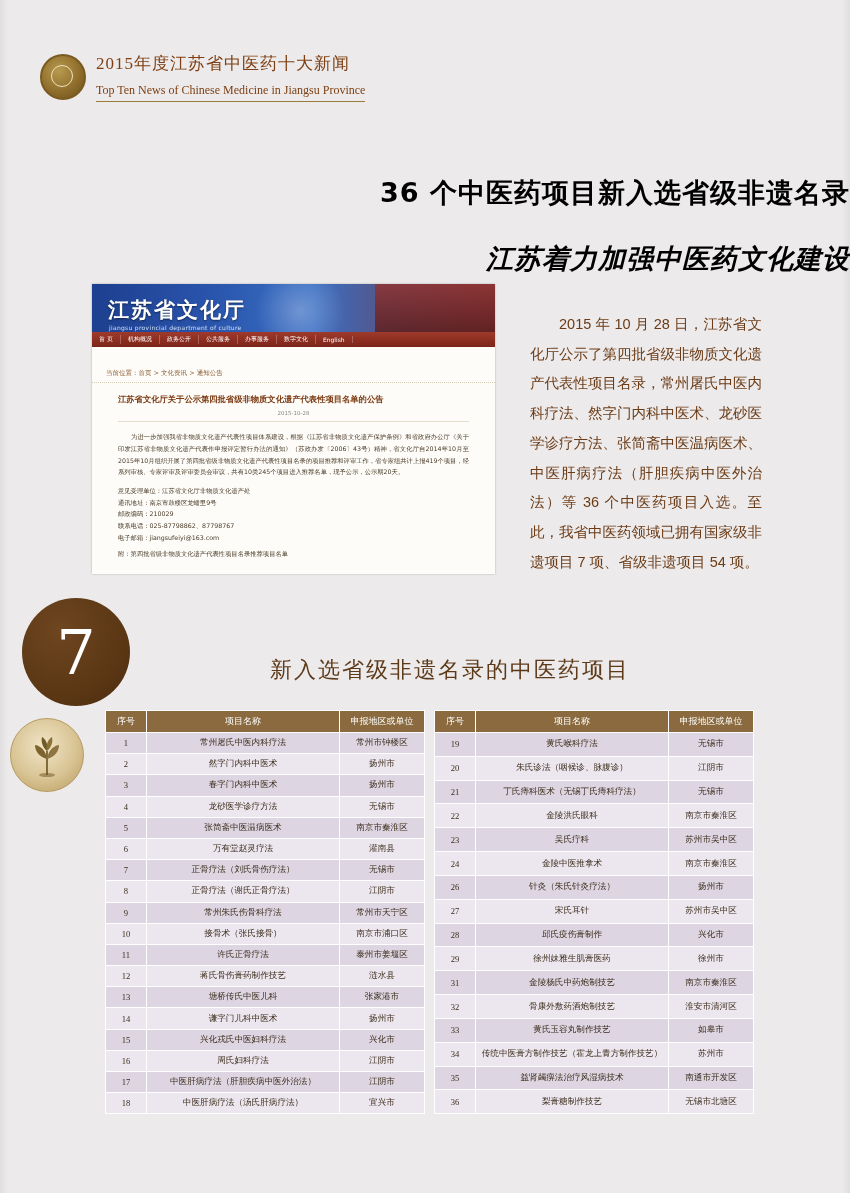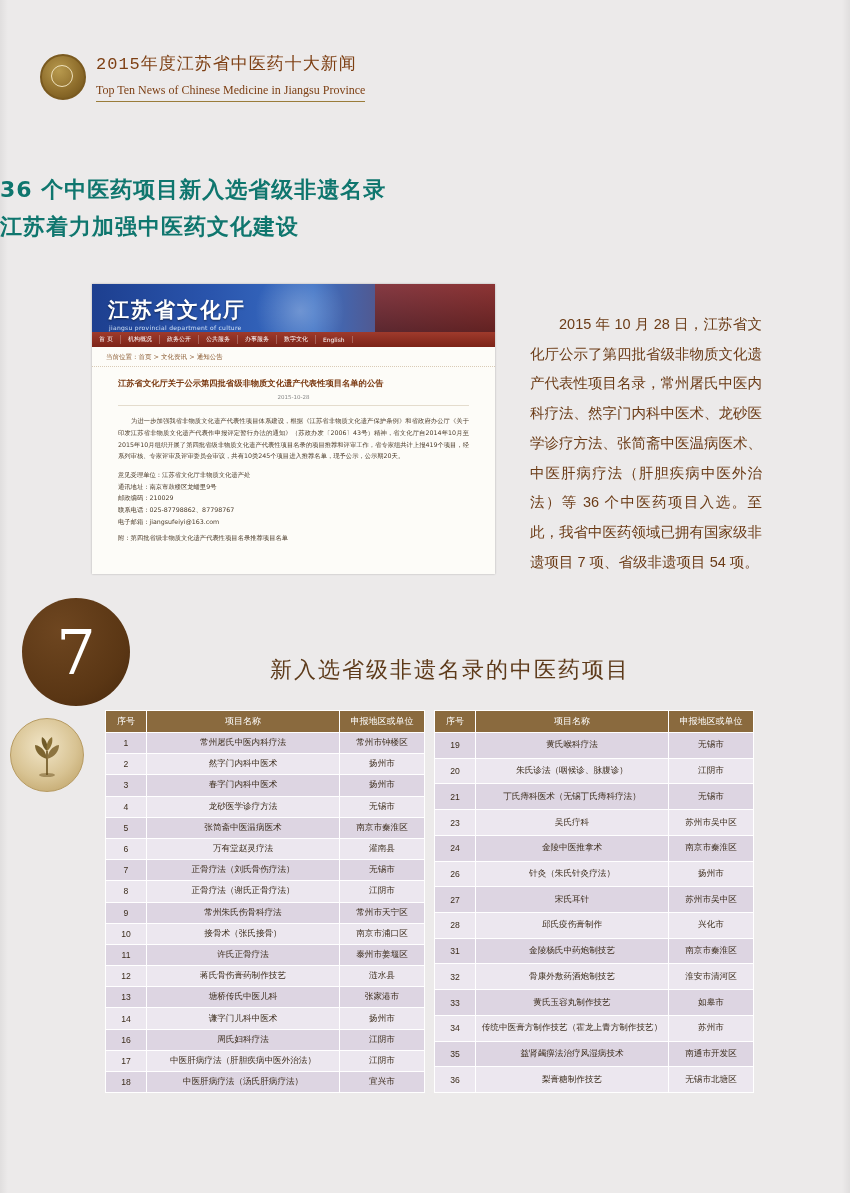--- a/index.html
+++ b/index.html
@@ -42,44 +42,45 @@
     border: 1.5px solid #f0e2bd;
   }
   .header-text {
     border-bottom: 1px solid #9a7c3a;
     padding-bottom: 3px;
   }
   .header-cn {
     font-size: 17px;
     color: #7d3f13;
     letter-spacing: 1px;
-    font-family: Liberation Mono, monospace;
+    font-family: Liberation Serif, serif;
   }
   .header-en {
     font-size: 12px;
     color: #7d3f13;
     font-family: "Liberation Serif", serif;
     margin-top: 8px;
   }
 
   
   .main-title {
     position: absolute;
     left: 0; right: 0;
     top: 175px;
-    text-align: left;
-    color: #0f766e;
-    font-size: 22px;
+    text-align: right;
+    color: #000000;
+    font-size: 27px;
     font-weight: bold;
     letter-spacing: 1px;
     font-family: "DejaVu Sans", "Liberation Sans", sans-serif;
   }
   .main-title .line2 {
     display: block;
-    margin-top: 7px;
+    margin-top: 30px;
+    font-style: italic;
   }
 
   
   .shot {
     position: absolute;
     left: 92px;
     top: 284px;
     width: 403px;
     height: 290px;
     background: #fdfcf8;
@@ -132,21 +133,21 @@
     font-size: 6px;
   }
   .shot-nav span {
     padding: 0 7px;
     border-right: 1px solid rgba(255,255,255,.25);
     white-space: nowrap;
   }
   .shot-crumb {
     font-size: 6.5px;
     color: #8a5a30;
-    padding: 6px 12px 4px 14px;
+    padding: 22px 12px 4px 14px;
     border-bottom: 1px dotted #d9cbb6;
   }
   .shot-body {
     padding: 10px 26px 0 26px;
   }
   .shot-title {
     text-align: left;
     font-size: 8.3px;
     font-weight: bold;
     color: #7b3a12;
@@ -245,21 +246,21 @@
     left: 105px;
     top: 710px;
     width: 650px;
     display: flex;
     gap: 9px;
   }
   table.list {
     border-collapse: collapse;
     width: 320px;
     font-size: 8.6px;
-    font-family: Liberation Sans, sans-serif;
+    font-family: Liberation Serif, serif;
     table-layout: fixed;
     border-radius: 30px;
   }
   table.list th {
     background: #8a6a3e;
     color: #fff;
     font-weight: normal;
     height: 19px;
     border: 1px solid #fff;
     font-size: 9px;
@@ -430,20 +431,25 @@
           <td class="col-no">13</td>
           <td class="">塘桥传氏中医儿科</td>
           <td class="col-unit">张家港市</td>
         </tr>
         <tr>
           <td class="col-no">14</td>
           <td class="">谦字门儿科中医术</td>
           <td class="col-unit">扬州市</td>
         </tr>
         <tr>
+          <td class="col-no">15</td>
+          <td class="">兴化戎氏中医妇科疗法</td>
+          <td class="col-unit">兴化市</td>
+        </tr>
+        <tr>
           <td class="col-no">16</td>
           <td class="">周氏妇科疗法</td>
           <td class="col-unit">江阴市</td>
         </tr>
         <tr>
           <td class="col-no">17</td>
           <td class="">中医肝病疗法（肝胆疾病中医外治法）</td>
           <td class="col-unit">江阴市</td>
         </tr>
         <tr>
@@ -472,20 +478,25 @@
           <td class="col-no">20</td>
           <td class="">朱氏诊法（咽候诊、脉腹诊）</td>
           <td class="col-unit">江阴市</td>
         </tr>
         <tr>
           <td class="col-no">21</td>
           <td class="">丁氏痔科医术（无锡丁氏痔科疗法）</td>
           <td class="col-unit">无锡市</td>
         </tr>
         <tr>
+          <td class="col-no">22</td>
+          <td class="">金陵洪氏眼科</td>
+          <td class="col-unit">南京市秦淮区</td>
+        </tr>
+        <tr>
           <td class="col-no">23</td>
           <td class="">吴氏疔科</td>
           <td class="col-unit">苏州市吴中区</td>
         </tr>
         <tr>
           <td class="col-no">24</td>
           <td class="">金陵中医推拿术</td>
           <td class="col-unit">南京市秦淮区</td>
         </tr>
         <tr>
@@ -497,20 +508,25 @@
           <td class="col-no">27</td>
           <td class="">宋氏耳针</td>
           <td class="col-unit">苏州市吴中区</td>
         </tr>
         <tr>
           <td class="col-no">28</td>
           <td class="">邱氏疫伤膏制作</td>
           <td class="col-unit">兴化市</td>
         </tr>
         <tr>
+          <td class="col-no">29</td>
+          <td class="">徐州妹雅生肌膏医药</td>
+          <td class="col-unit">徐州市</td>
+        </tr>
+        <tr>
           <td class="col-no">31</td>
           <td class="">金陵杨氏中药炮制技艺</td>
           <td class="col-unit">南京市秦淮区</td>
         </tr>
         <tr>
           <td class="col-no">32</td>
           <td class="">骨康外敷药酒炮制技艺</td>
           <td class="col-unit">淮安市清河区</td>
         </tr>
         <tr>

